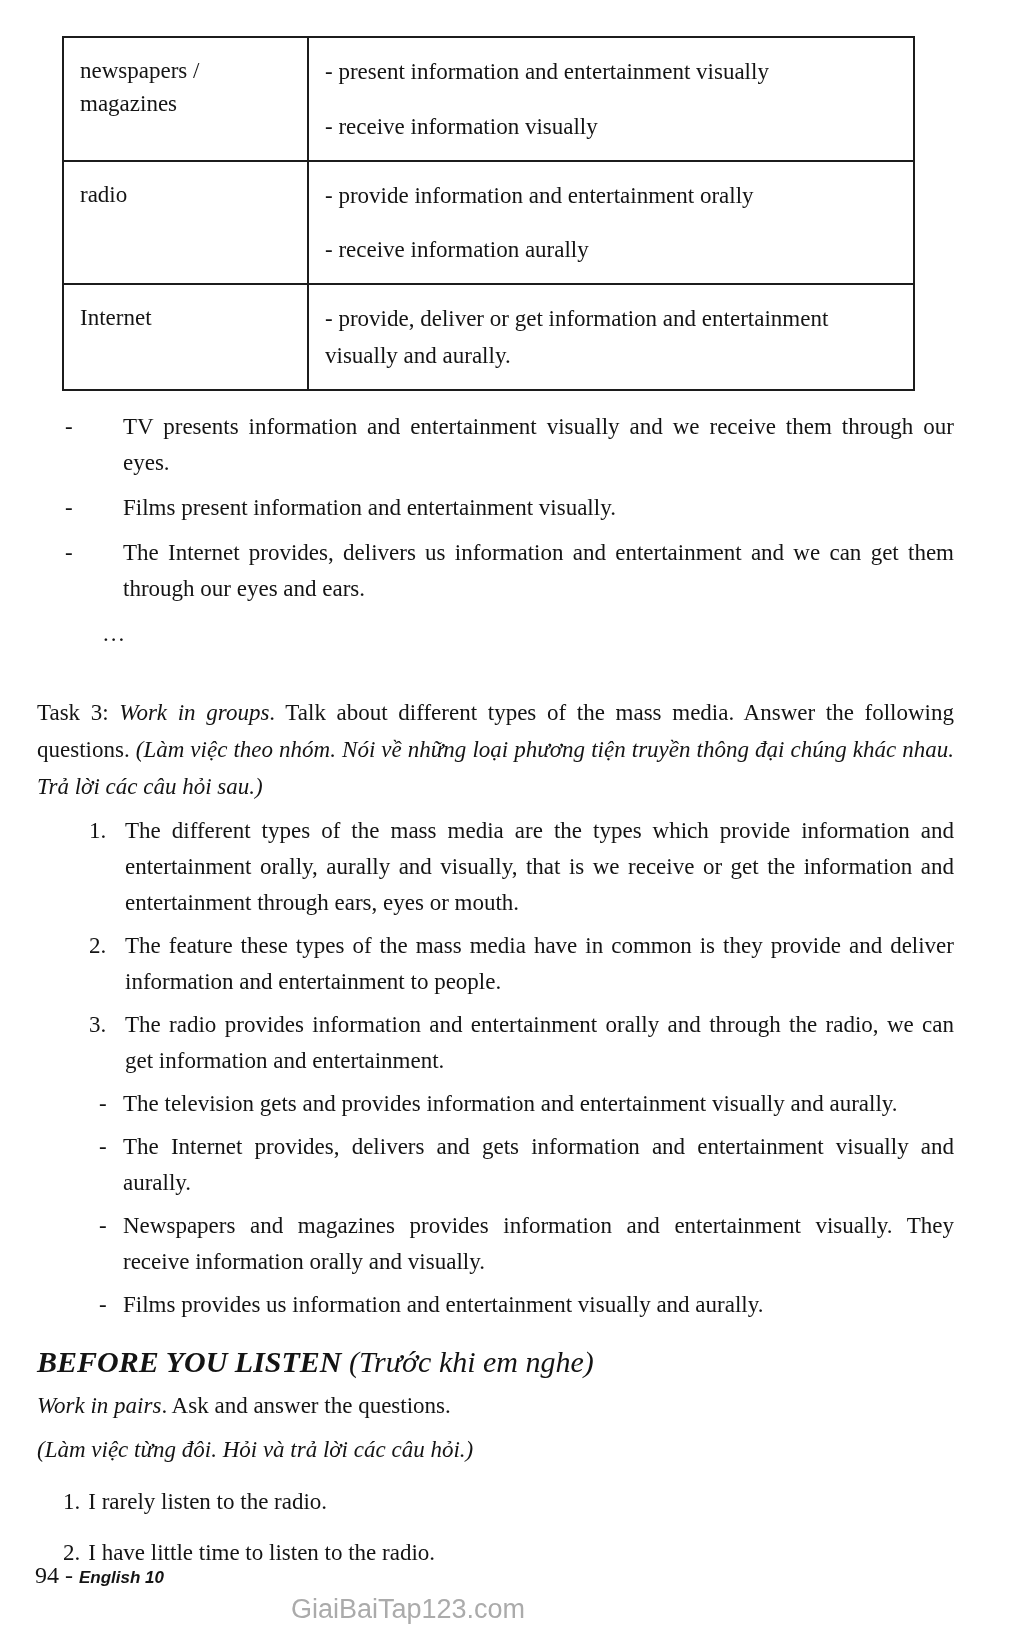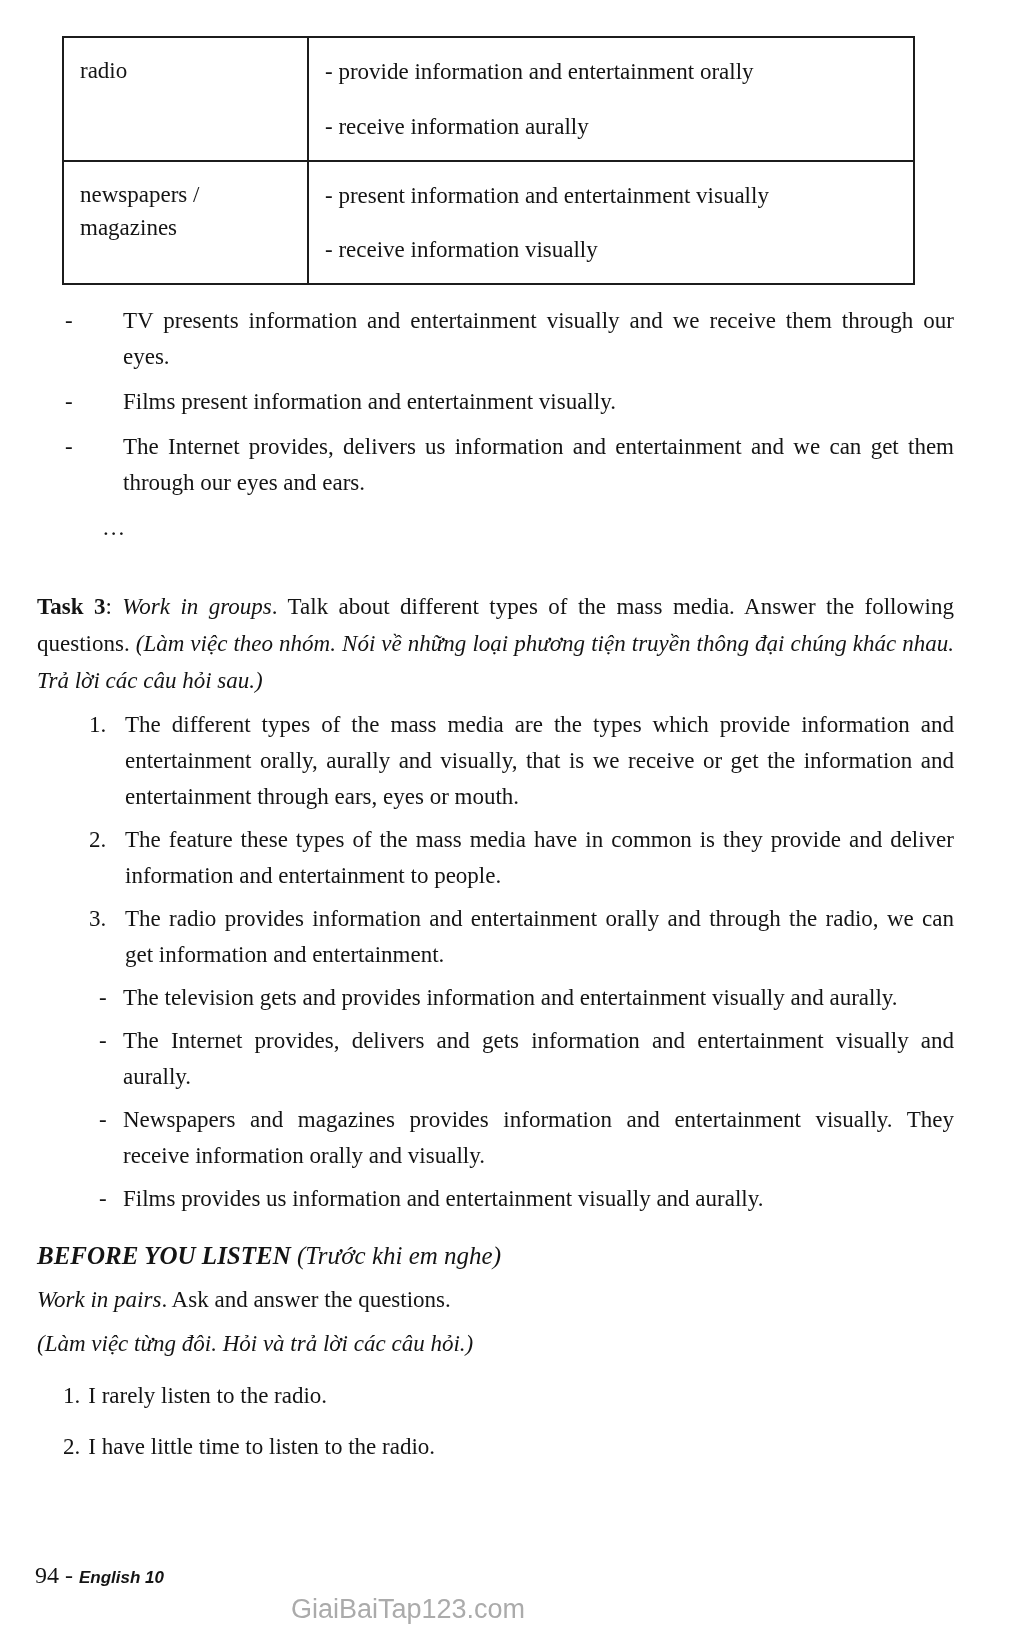--- a/index.html
+++ b/index.html
@@ -45,21 +45,21 @@
   .note .marker { width: 22px; flex: 0 0 22px; }
   .note .note-text { flex: 1; text-align: justify; margin-left: 36px; }
   .ellipsis-row { padding-left: 38px; line-height: 36px; margin-top: 2px; letter-spacing: 2px; }
 
   
   .task3 {
     margin-top: 42px;
     text-align: justify;
     line-height: 37px;
   }
-  .b { font-weight: bold; }
+  .b { font-weight: normal; }
   .i { font-style: italic; }
   .bi { font-weight: bold; font-style: italic; }
 
   
   .answers { margin-top: 8px; }
   .answer {
     display: flex;
     padding-left: 52px;
     margin-bottom: 7px;
     line-height: 36px;
@@ -72,21 +72,21 @@
     display: flex;
     padding-left: 62px;
     margin-bottom: 7px;
     line-height: 36px;
   }
   .sub-answer .marker { flex: 0 0 24px; }
   .sub-answer .sub-text { flex: 1; text-align: justify; }
 
   
   .listening-heading { margin-top: 18px; font-size: 25px; line-height: 42px; }
-  .before-heading { font-size: 25px; line-height: 42px; margin-top: 18px; }
+  .before-heading { font-size: 30px; line-height: 42px; margin-top: 18px; }
   .work-line { line-height: 42px; margin-top: 2px; }
   .viet-line { line-height: 42px; margin-top: 2px; }
   .question {
     padding-left: 26px;
     line-height: 40px;
     margin-top: 11px;
   }
   .question .num { display: inline-block; margin-right: 8px; }
 
   
@@ -116,34 +116,42 @@
 </style>
 </head>
 <body>
 
 <div class="page-content">
 
   <table class="media-table">
     <tbody>
         <tr>
       <td class="term-cell">
+        <span>newspapers / magazines</span>
+      </td>
+      <td class="desc-cell">
+        <div class="desc-line">- present information and entertainment visually</div>
+        <div class="desc-line">- receive information visually</div>
+      </td>
+    </tr>
+    <tr>
+      <td class="term-cell">
         <span>radio</span>
       </td>
       <td class="desc-cell">
         <div class="desc-line">- provide information and entertainment orally</div>
         <div class="desc-line">- receive information aurally</div>
       </td>
     </tr>
     <tr>
       <td class="term-cell">
-        <span>newspapers / magazines</span>
+        <span>Internet</span>
       </td>
       <td class="desc-cell">
-        <div class="desc-line">- present information and entertainment visually</div>
-        <div class="desc-line">- receive information visually</div>
+        <div class="desc-line">- provide, deliver or get information and entertainment visually and aurally.</div>
       </td>
     </tr>
   </tbody>
     </table>
 
   <div class="notes">
     <div class="note">
       <span class="marker">-</span>
       <span class="note-text">TV presents information and entertainment visually and we receive them through our eyes.</span>
     </div>

